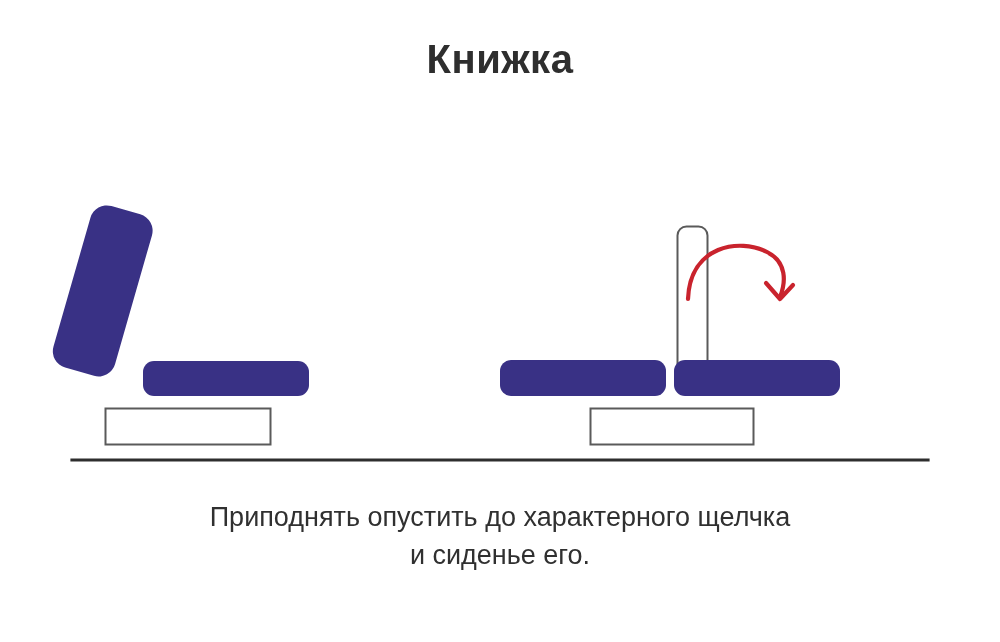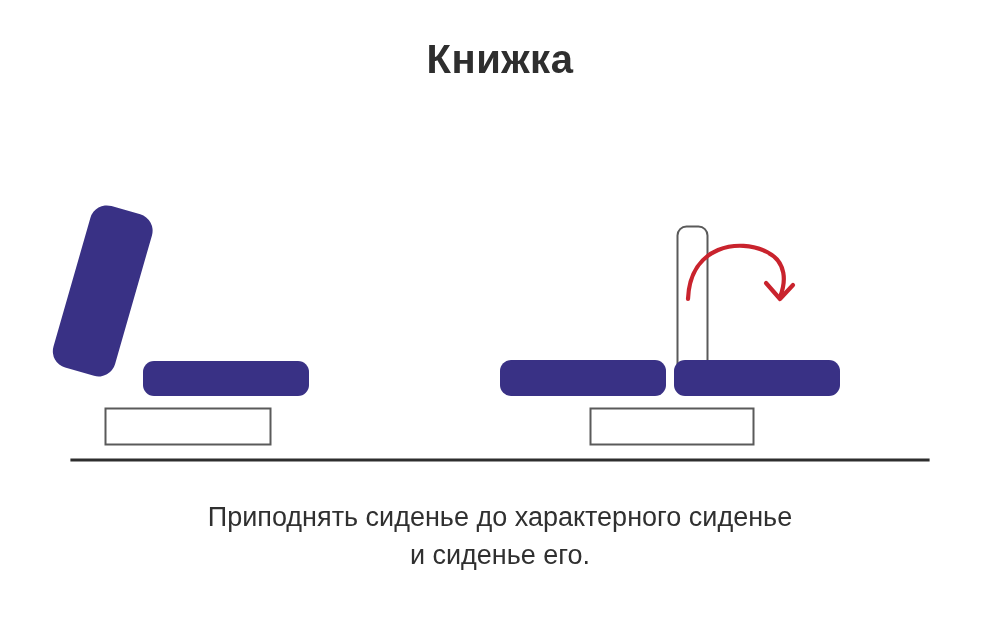--- a/index.html
+++ b/index.html
@@ -90,17 +90,17 @@
       <g>
         <path d="M 688 299 C 690 245 740 238 767 252 C 787 262 786 282 780 297" fill="none" stroke="#c9232d" stroke-width="4.2" stroke-linecap="round"></path>
         <path d="M 766 283 L 780 299 L 793 285" fill="none" stroke="#c9232d" stroke-width="4.2" stroke-linecap="round" stroke-linejoin="round"></path>
       </g>
     </g>
 
     <line x1="72" y1="460" x2="928" y2="460" stroke="#2e2e2e" stroke-width="3.2" stroke-linecap="square"></line>
   </svg>
 
   <div class="caption">
-    <span class="caption-line">Приподнять сиденье до характерного сиденье</span>
+    <span class="caption-line">Приподнять опустить до характерного щелчка</span>
     <span class="caption-line">и сиденье его.</span>
   </div>
 
 </div>
 
 </body></html>

